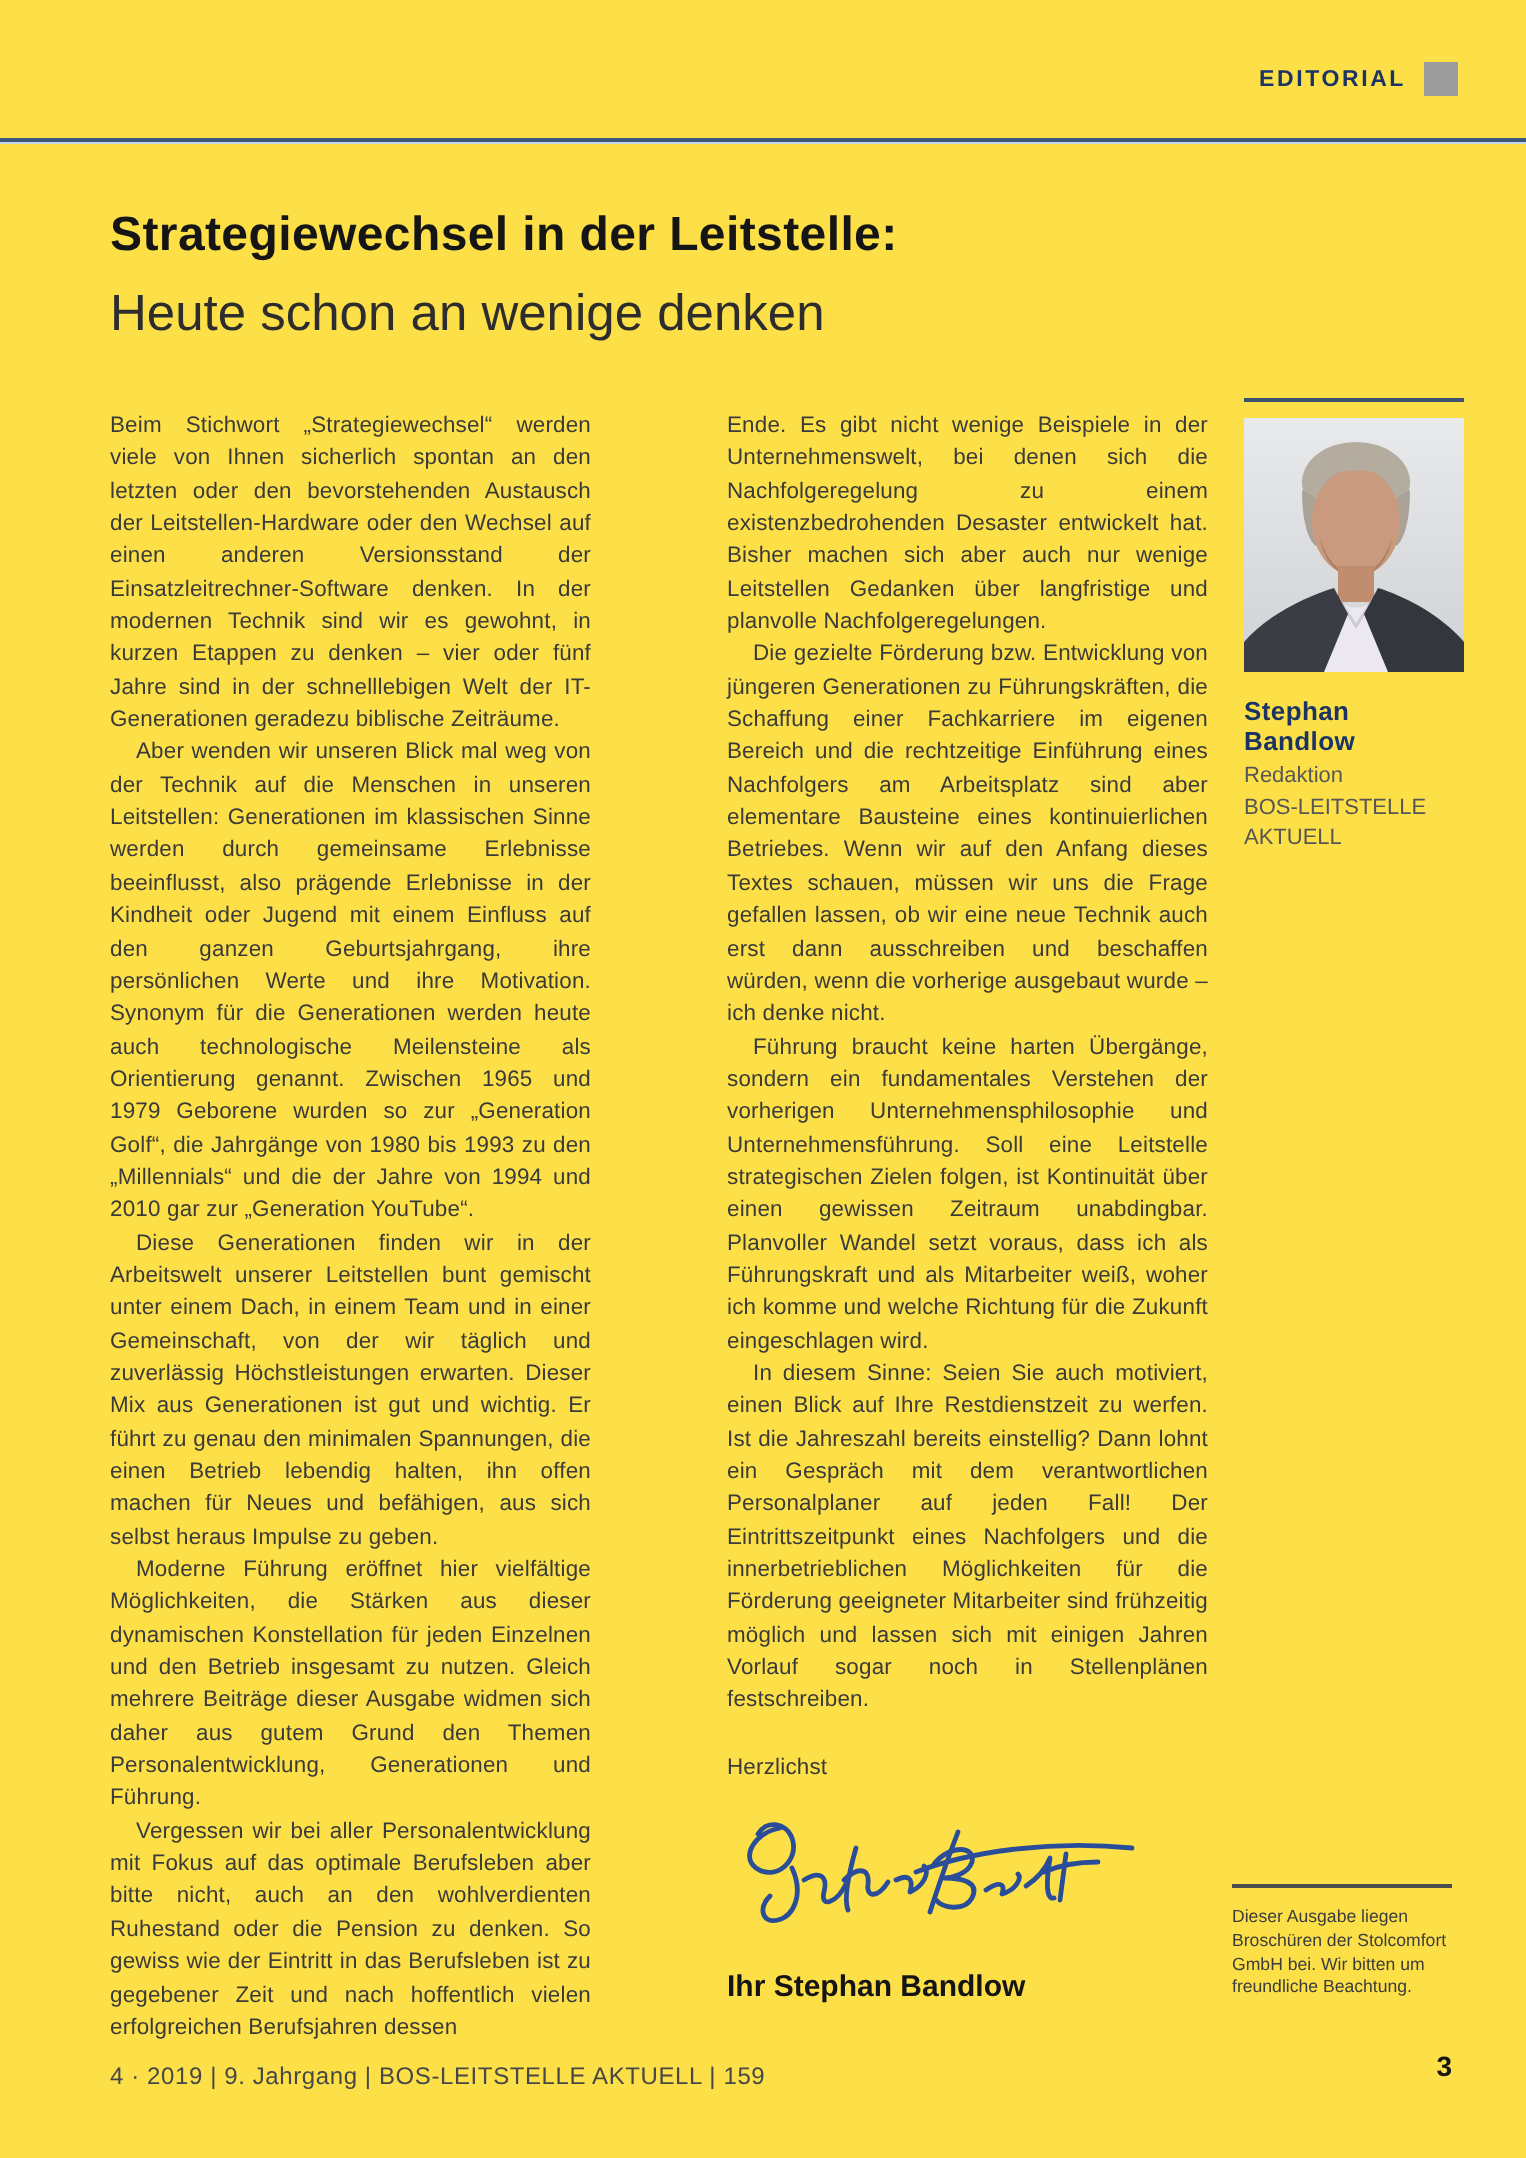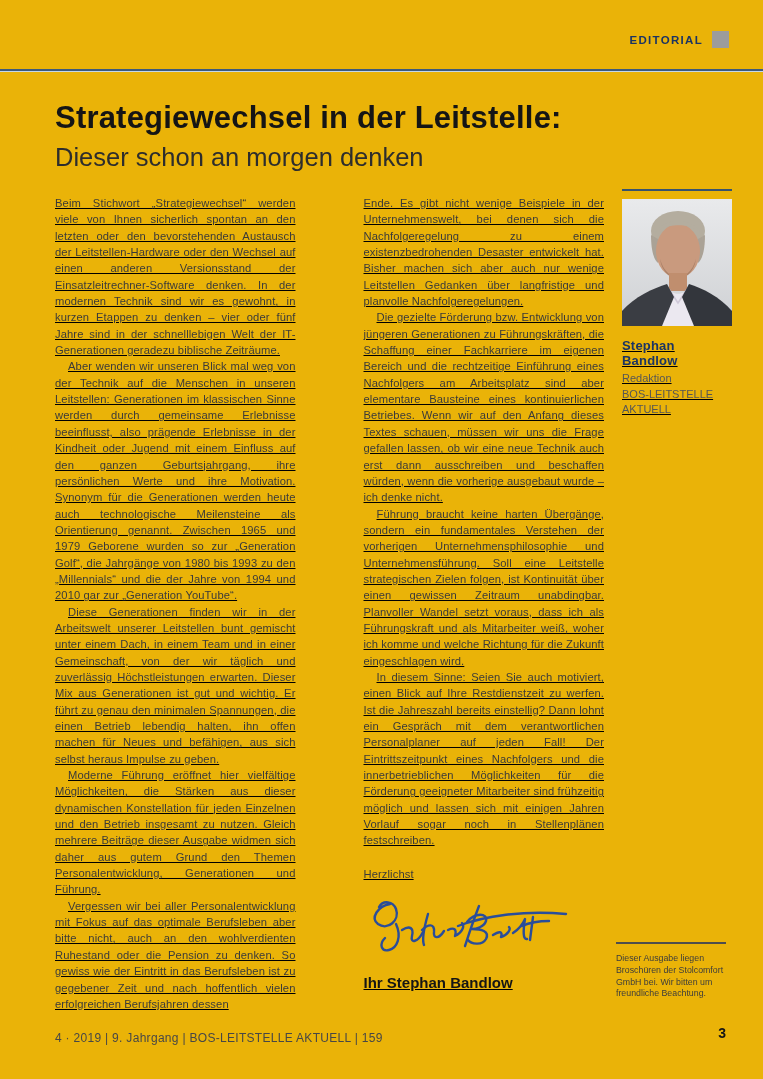--- a/index.html
+++ b/index.html
@@ -1,18 +1,18 @@
 <!DOCTYPE html>
 <html><head>
 <meta charset="utf-8">
 <style>
   html,body { margin:0; padding:0; background:#e9e9e9; }
   .page {
     position:relative; width:763px; height:1079px; margin:0 auto;
-    background:#eab308; font-family:"Liberation Sans", sans-serif;
+    background:#fde047; font-family:"Liberation Sans", sans-serif;
     overflow:hidden;
   }
 
   
   .header {
     position:absolute; top:31px; right:34px;
     display:flex; align-items:center;
   }
   .header-label {
     color:#1b3463; font-weight:bold; font-size:11.5px;
@@ -22,30 +22,30 @@
     width:17px; height:17px; background:#9c9c9c; margin-left:9px;
   }
   .header-rule {
     position:absolute; top:69px; left:0; width:763px; height:2px;
     background:#3d5a7c; border-bottom:1px solid #c6d8e8;
   }
 
   
   .title-block { position:absolute; left:55px; top:103px; }
   .title-line1 {
-    display:block; font-size:31px; font-weight:bold; color:#151515;
+    display:block; font-size:24px; font-weight:bold; color:#151515;
     letter-spacing:0.2px; line-height:30px;
   }
   .title-line2 {
     display:block; font-size:25.5px; font-weight:normal; color:#2d2d2d;
     line-height:30px; margin-top:9px;
   }
 
   
-  .content { position:absolute; left:55px; top:195px; width:677px; display:flex;text-decoration:underline; }
+  .content { position:absolute; left:55px; top:205px; width:677px; display:flex; }
   .col-1 { width:262px; margin-right:25px; }
   .col-2 { width:262px; margin-right:18px;margin-left:43px; }
   .col p {
     margin:0; font-size:11.2px; line-height:16.35px; color:#3a3a3a;
     text-align:justify; letter-spacing:0.1px;
   }
   .col p + p { text-indent:13px; }
   .closing { margin-top:17px !important; text-indent:0 !important; text-align:left !important; }
   .signature { margin-top:8px; margin-left:2px; }
   .sig-name {
@@ -91,21 +91,21 @@
 <div class="page">
 
   <div class="header">
     <span class="header-label">EDITORIAL</span>
     <span class="header-square"></span>
   </div>
   <div class="header-rule"></div>
 
   <div class="title-block">
     <span class="title-line1">Strategiewechsel in der Leitstelle:</span>
-    <span class="title-line2">Dieser schon an morgen denken</span>
+    <span class="title-line2">Heute schon an wenige denken</span>
   </div>
 
   <div class="content">
 
     <div class="col col-1">
       <p>Beim Stichwort „Strategiewechsel“ werden viele von Ihnen sicherlich spontan an den letzten oder den bevorstehenden Austausch der Leitstellen-Hardware oder den Wechsel auf einen anderen Versionsstand der Einsatzleitrechner-Software denken. In der modernen Technik sind wir es gewohnt, in kurzen Etappen zu denken – vier oder fünf Jahre sind in der schnelllebigen Welt der IT-Generationen geradezu biblische Zeiträume.</p>
       <p>Aber wenden wir unseren Blick mal weg von der Technik auf die Menschen in unseren Leitstellen: Generationen im klassischen Sinne werden durch gemeinsame Erlebnisse beeinflusst, also prägende Erlebnisse in der Kindheit oder Jugend mit einem Einfluss auf den ganzen Geburtsjahrgang, ihre persönlichen Werte und ihre Motivation. Synonym für die Generationen werden heute auch technologische Meilensteine als Orientierung genannt. Zwischen 1965 und 1979 Geborene wurden so zur „Generation Golf“, die Jahrgänge von 1980 bis 1993 zu den „Millennials“ und die der Jahre von 1994 und 2010 gar zur „Generation YouTube“.</p>
       <p>Diese Generationen finden wir in der Arbeitswelt unserer Leitstellen bunt gemischt unter einem Dach, in einem Team und in einer Gemeinschaft, von der wir täglich und zuverlässig Höchstleistungen erwarten. Dieser Mix aus Generationen ist gut und wichtig. Er führt zu genau den minimalen Spannungen, die einen Betrieb lebendig halten, ihn offen machen für Neues und befähigen, aus sich selbst heraus Impulse zu geben.</p>
       <p>Moderne Führung eröffnet hier vielfältige Möglichkeiten, die Stärken aus dieser dynamischen Konstellation für jeden Einzelnen und den Betrieb insgesamt zu nutzen. Gleich mehrere Beiträge dieser Ausgabe widmen sich daher aus gutem Grund den Themen Personalentwicklung, Generationen und Führung.</p>
       <p>Vergessen wir bei aller Personalentwicklung mit Fokus auf das optimale Berufsleben aber bitte nicht, auch an den wohlverdienten Ruhestand oder die Pension zu denken. So gewiss wie der Eintritt in das Berufsleben ist zu gegebener Zeit und nach hoffentlich vielen erfolgreichen Berufsjahren dessen</p>

